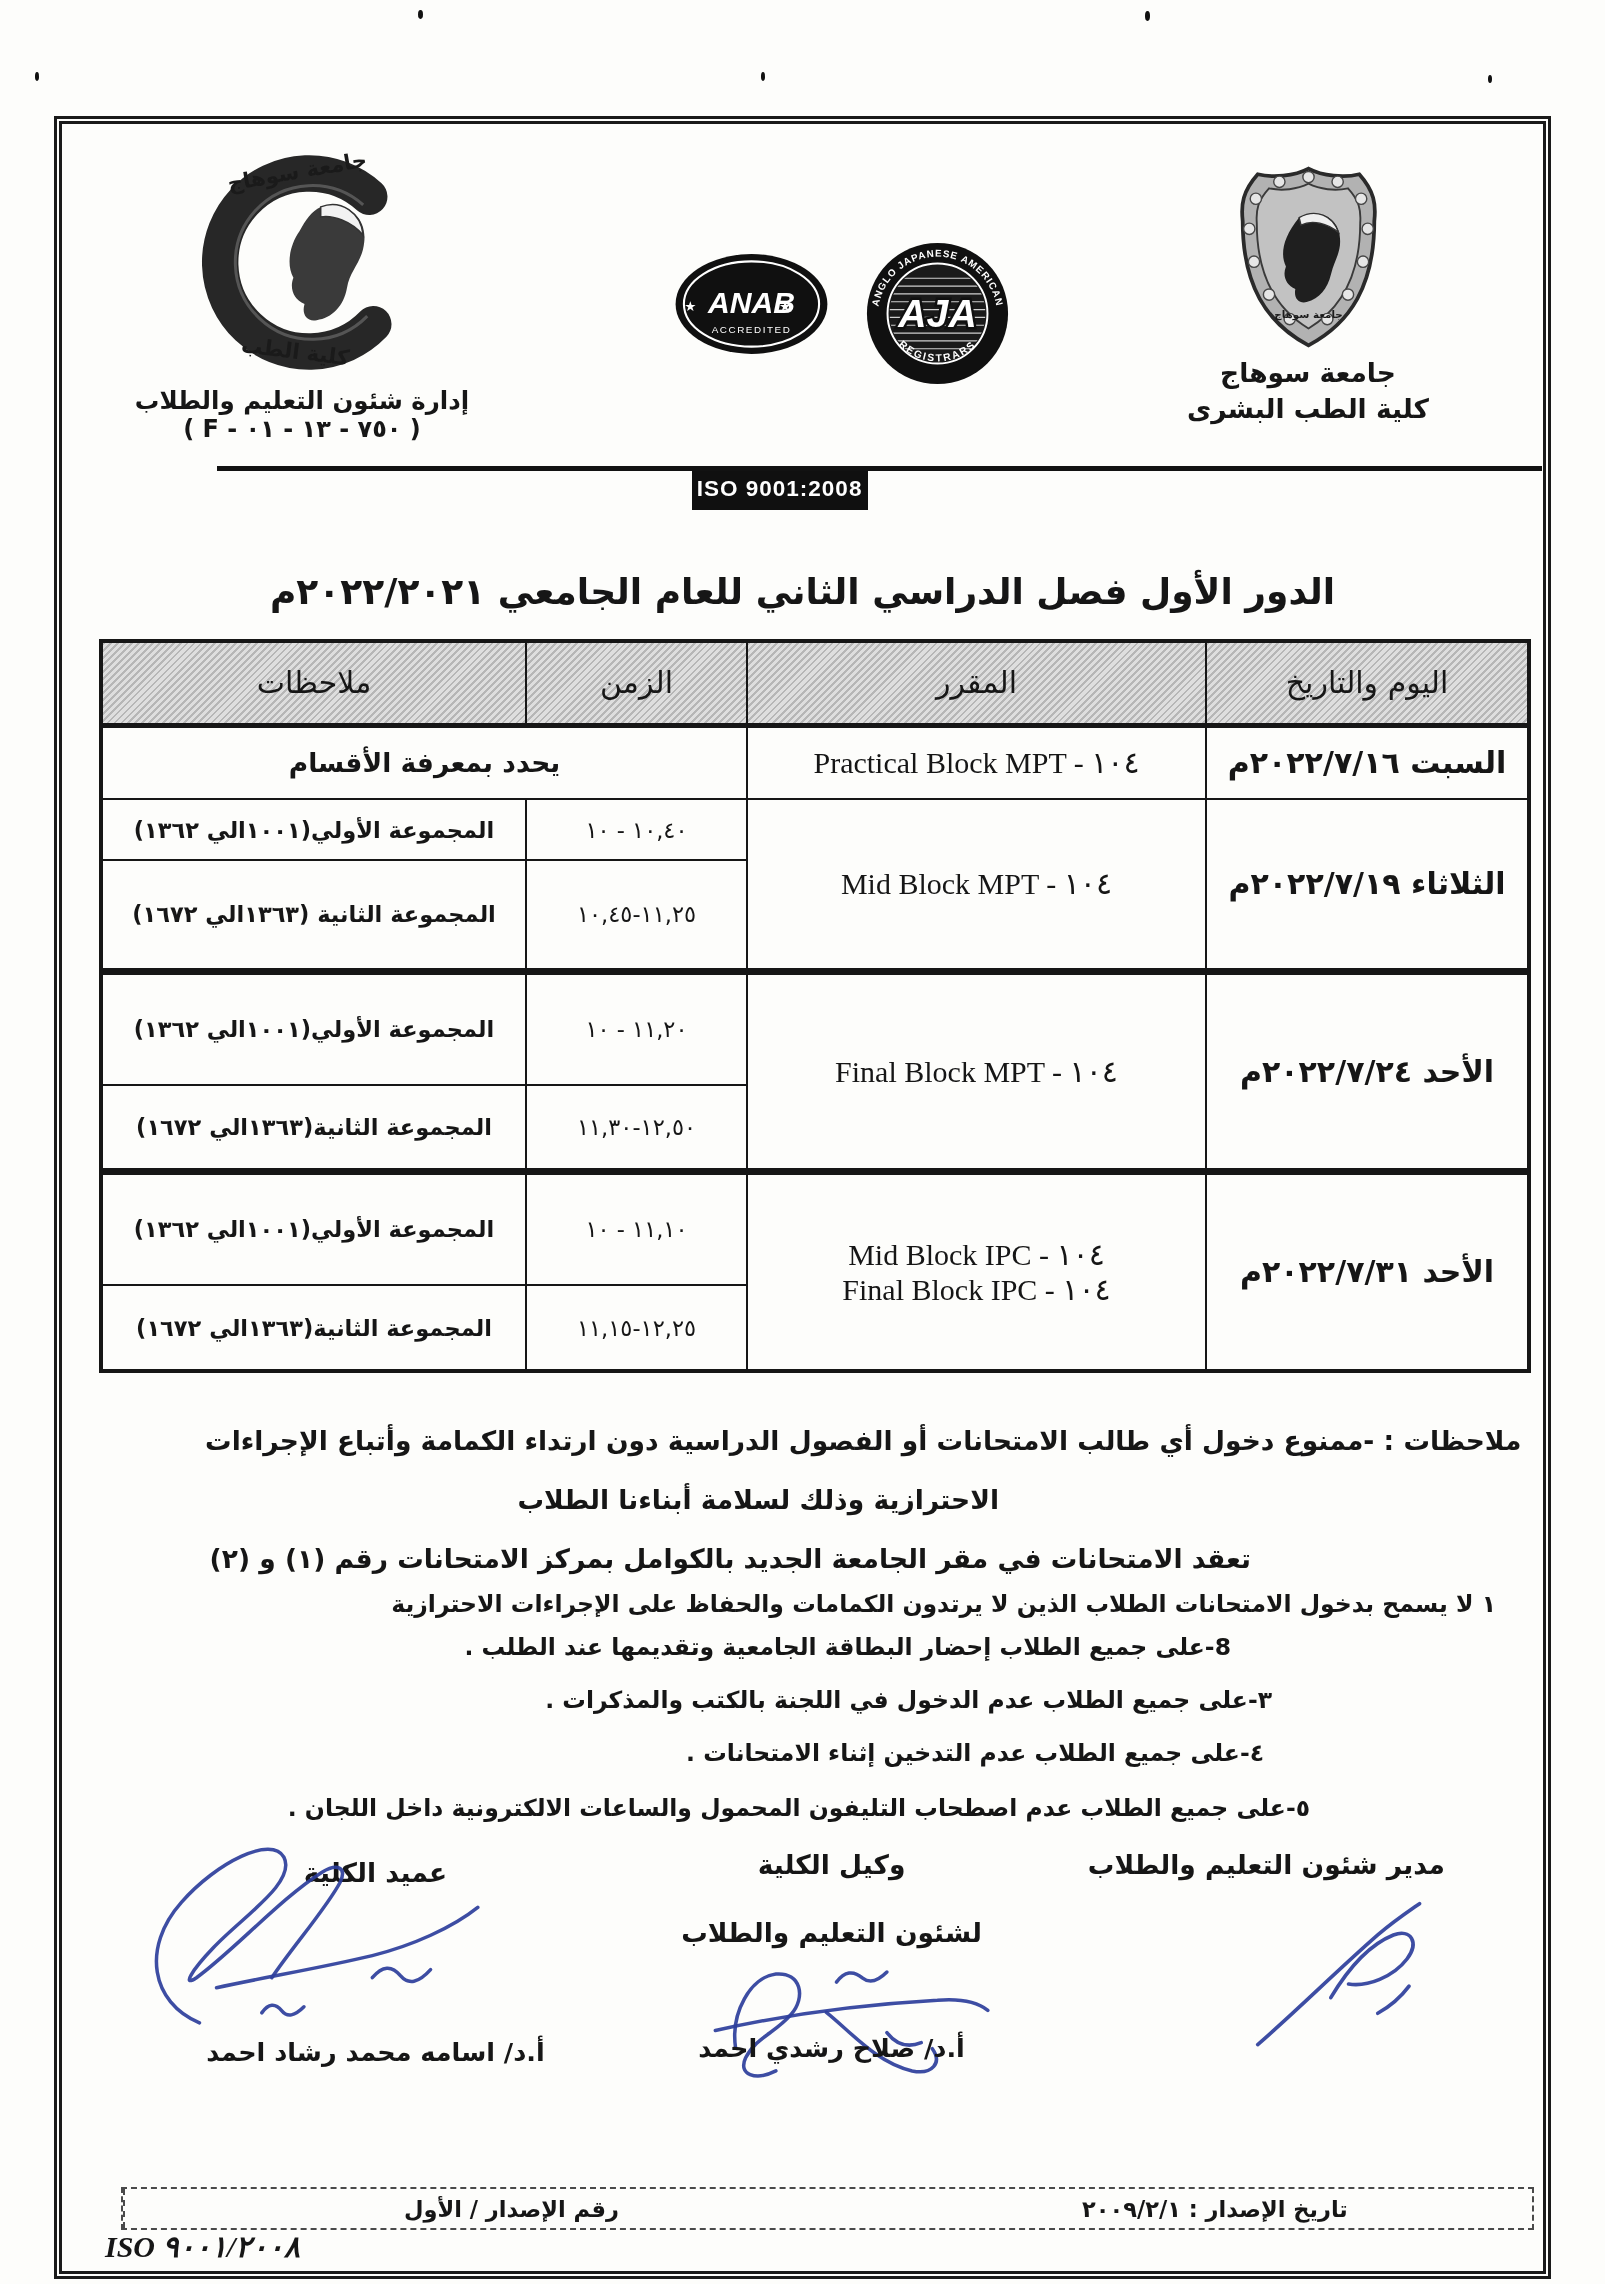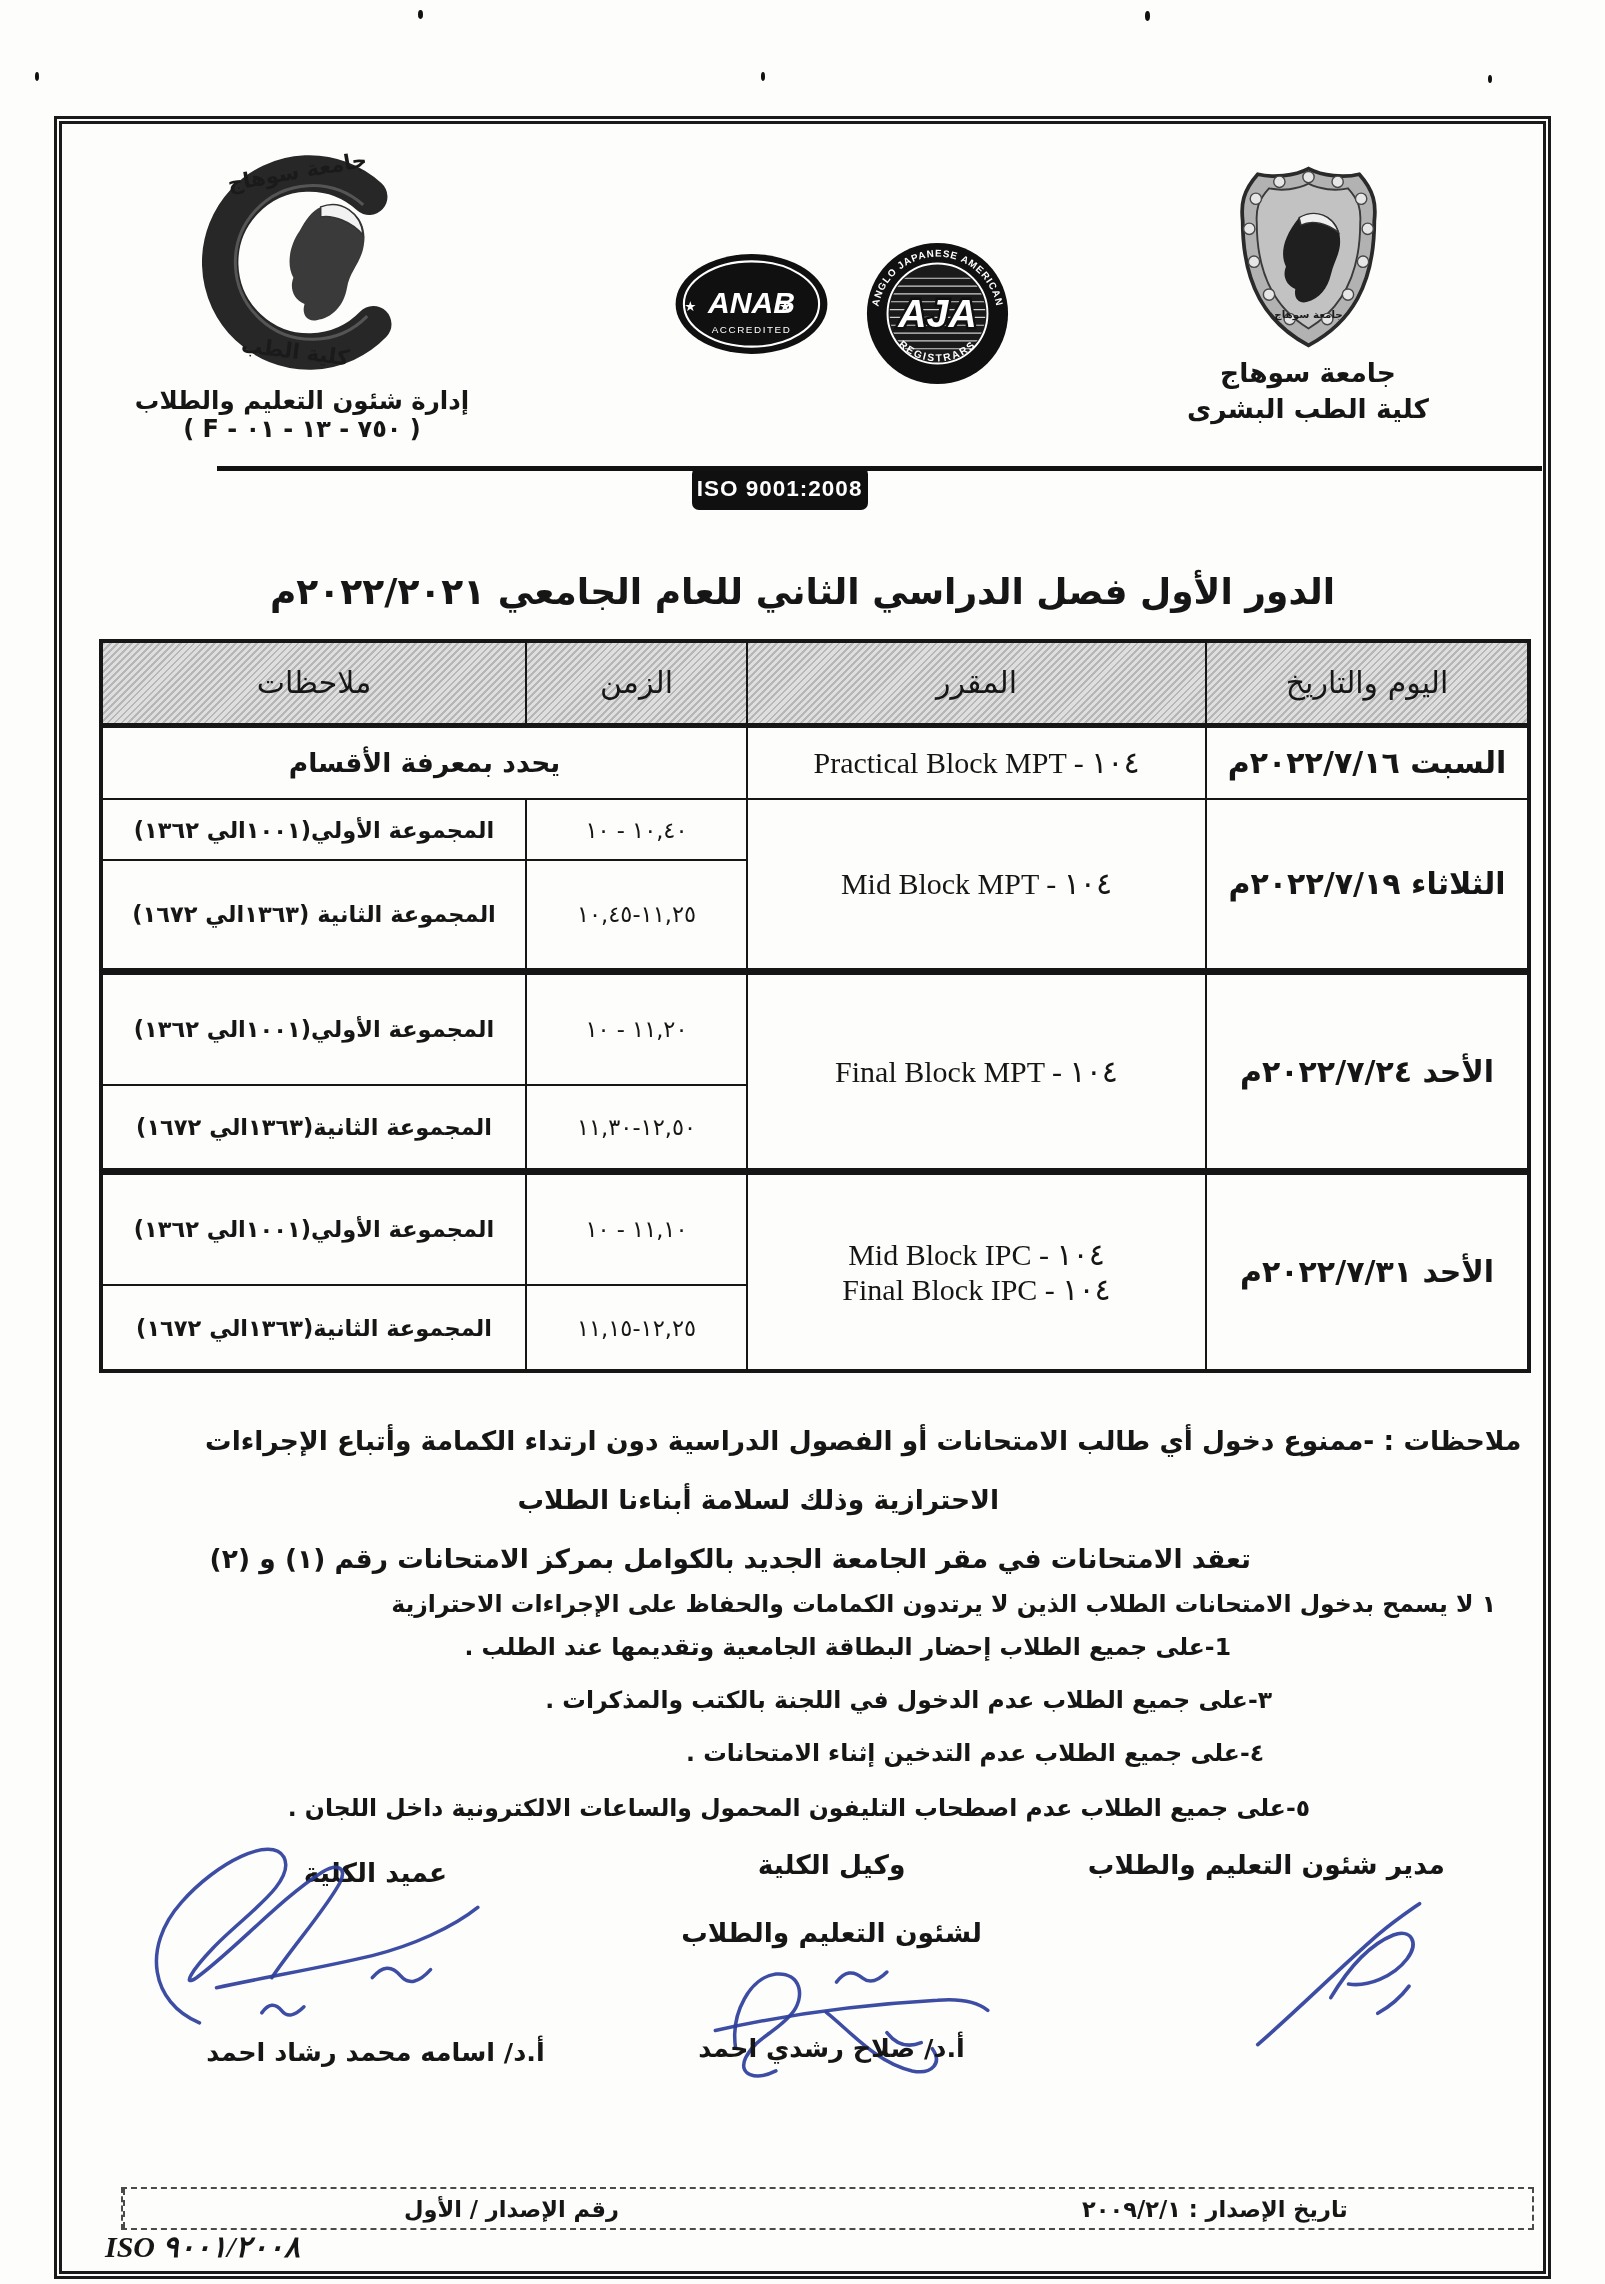--- a/index.html
+++ b/index.html
@@ -10,21 +10,21 @@
   .abs{position:absolute;}
   
   .uni-block{right:93px;top:39px;width:284px;text-align:center;}
   .uni-text{font-weight:bold;font-size:26.5px;line-height:1.35;}
   .dept-block{left:34px;top:19.6px;width:412px;text-align:center;}
   .dept-text{font-weight:bold;font-size:24.5px;margin-top:3.9px;}
   .form-code{font-weight:bold;font-size:24px;direction:ltr;}
   .center-block{left:608px;top:116px;width:421px;height:284px;}
   .iso-badge{position:absolute;left:21.6px;top:227px;width:176px;height:43px;background:#101010;color:#fff;
              font-family:"Liberation Sans","DejaVu Sans",sans-serif;font-weight:bold;font-size:22.5px;
-             display:flex;align-items:center;justify-content:center;letter-spacing:1px;border-radius:7px;}
+             display:flex;align-items:center;justify-content:center;letter-spacing:1px;}
   .hdr-divider{left:155px;top:342px;width:1325px;height:4.9px;background:#121212;}
   
   .title{left:0;width:100%;text-align:center;font-weight:bold;}
   .title1{top:388px;font-size:37px;}
   .title2{top:447px;font-size:36px;}
   
   table.sched{position:absolute;left:37px;top:515px;width:1428px;border-collapse:collapse;table-layout:fixed;direction:rtl;}
   table.sched th,table.sched td{border:2.9px solid #161616;text-align:center;vertical-align:middle;padding:2px 5.9px;}
   table.sched{border:4.9px solid #161616;}
   th.hatch{background:repeating-linear-gradient(135deg,#b6b6b6 0 2px,#dedede 2px 4.9px);
@@ -203,21 +203,21 @@
       <td class="time">١٢,٢٥-١١,١٥</td>
       <td class="grp">المجموعة الثانية(١٣٦٣الي ١٦٧٢)</td>
     </tr>
   </tbody>
     </table>
 
   <div class="note-line nh" style="top:1301px;right:21.6px;">ملاحظات : -ممنوع دخول أي طالب الامتحانات أو الفصول الدراسية دون ارتداء الكمامة وأتباع الإجراءات</div>
   <div class="note-line nh" style="top:1360px;right:544px;">الاحترازية وذلك لسلامة أبناءنا الطلاب</div>
   <div class="note-line nh" style="top:1419px;right:292px;">تعقد الامتحانات في مقر الجامعة الجديد بالكوامل  بمركز الامتحانات رقم (١) و (٢)</div>
   <div class="note-line ni" style="top:1466px;right:47px;">١ لا يسمح بدخول الامتحانات الطلاب الذين لا يرتدون الكمامات والحفاظ على الإجراءات الاحترازية</div>
-  <div class="note-line ni" style="top:1509px;right:312px;">1-على جميع الطلاب إحضار البطاقة الجامعية وتقديمها عند الطلب .</div>
+  <div class="note-line ni" style="top:1509px;right:312px;">8-على جميع الطلاب إحضار البطاقة الجامعية وتقديمها عند الطلب .</div>
   <div class="note-line ni" style="top:1562px;right:271px;">٣-على جميع الطلاب عدم الدخول في اللجنة بالكتب والمذكرات .</div>
   <div class="note-line ni" style="top:1615px;right:279px;">٤-على جميع الطلاب عدم التدخين إثناء الامتحانات .</div>
   <div class="note-line ni" style="top:1670px;right:233px;">٥-على جميع الطلاب عدم اصطحاب التليفون المحمول والساعات الالكترونية داخل اللجان .</div>
 
   <div class="sig-title" style="top:1725px;right:98px;">مدير شئون التعليم والطلاب</div>
   <div class="sig-title" style="top:1725px;left:549px;width:441px;">وكيل الكلية</div>
   <div class="sig-title" style="top:1793px;left:549px;width:441px;">لشئون التعليم والطلاب</div>
   <div class="sig-title" style="top:1733px;left:147px;width:333px;">عميد الكلية</div>
 
   <svg class="sigsvg" style="left:1166px;top:1764px;" width="216" height="167" viewBox="0 0 200 160">

